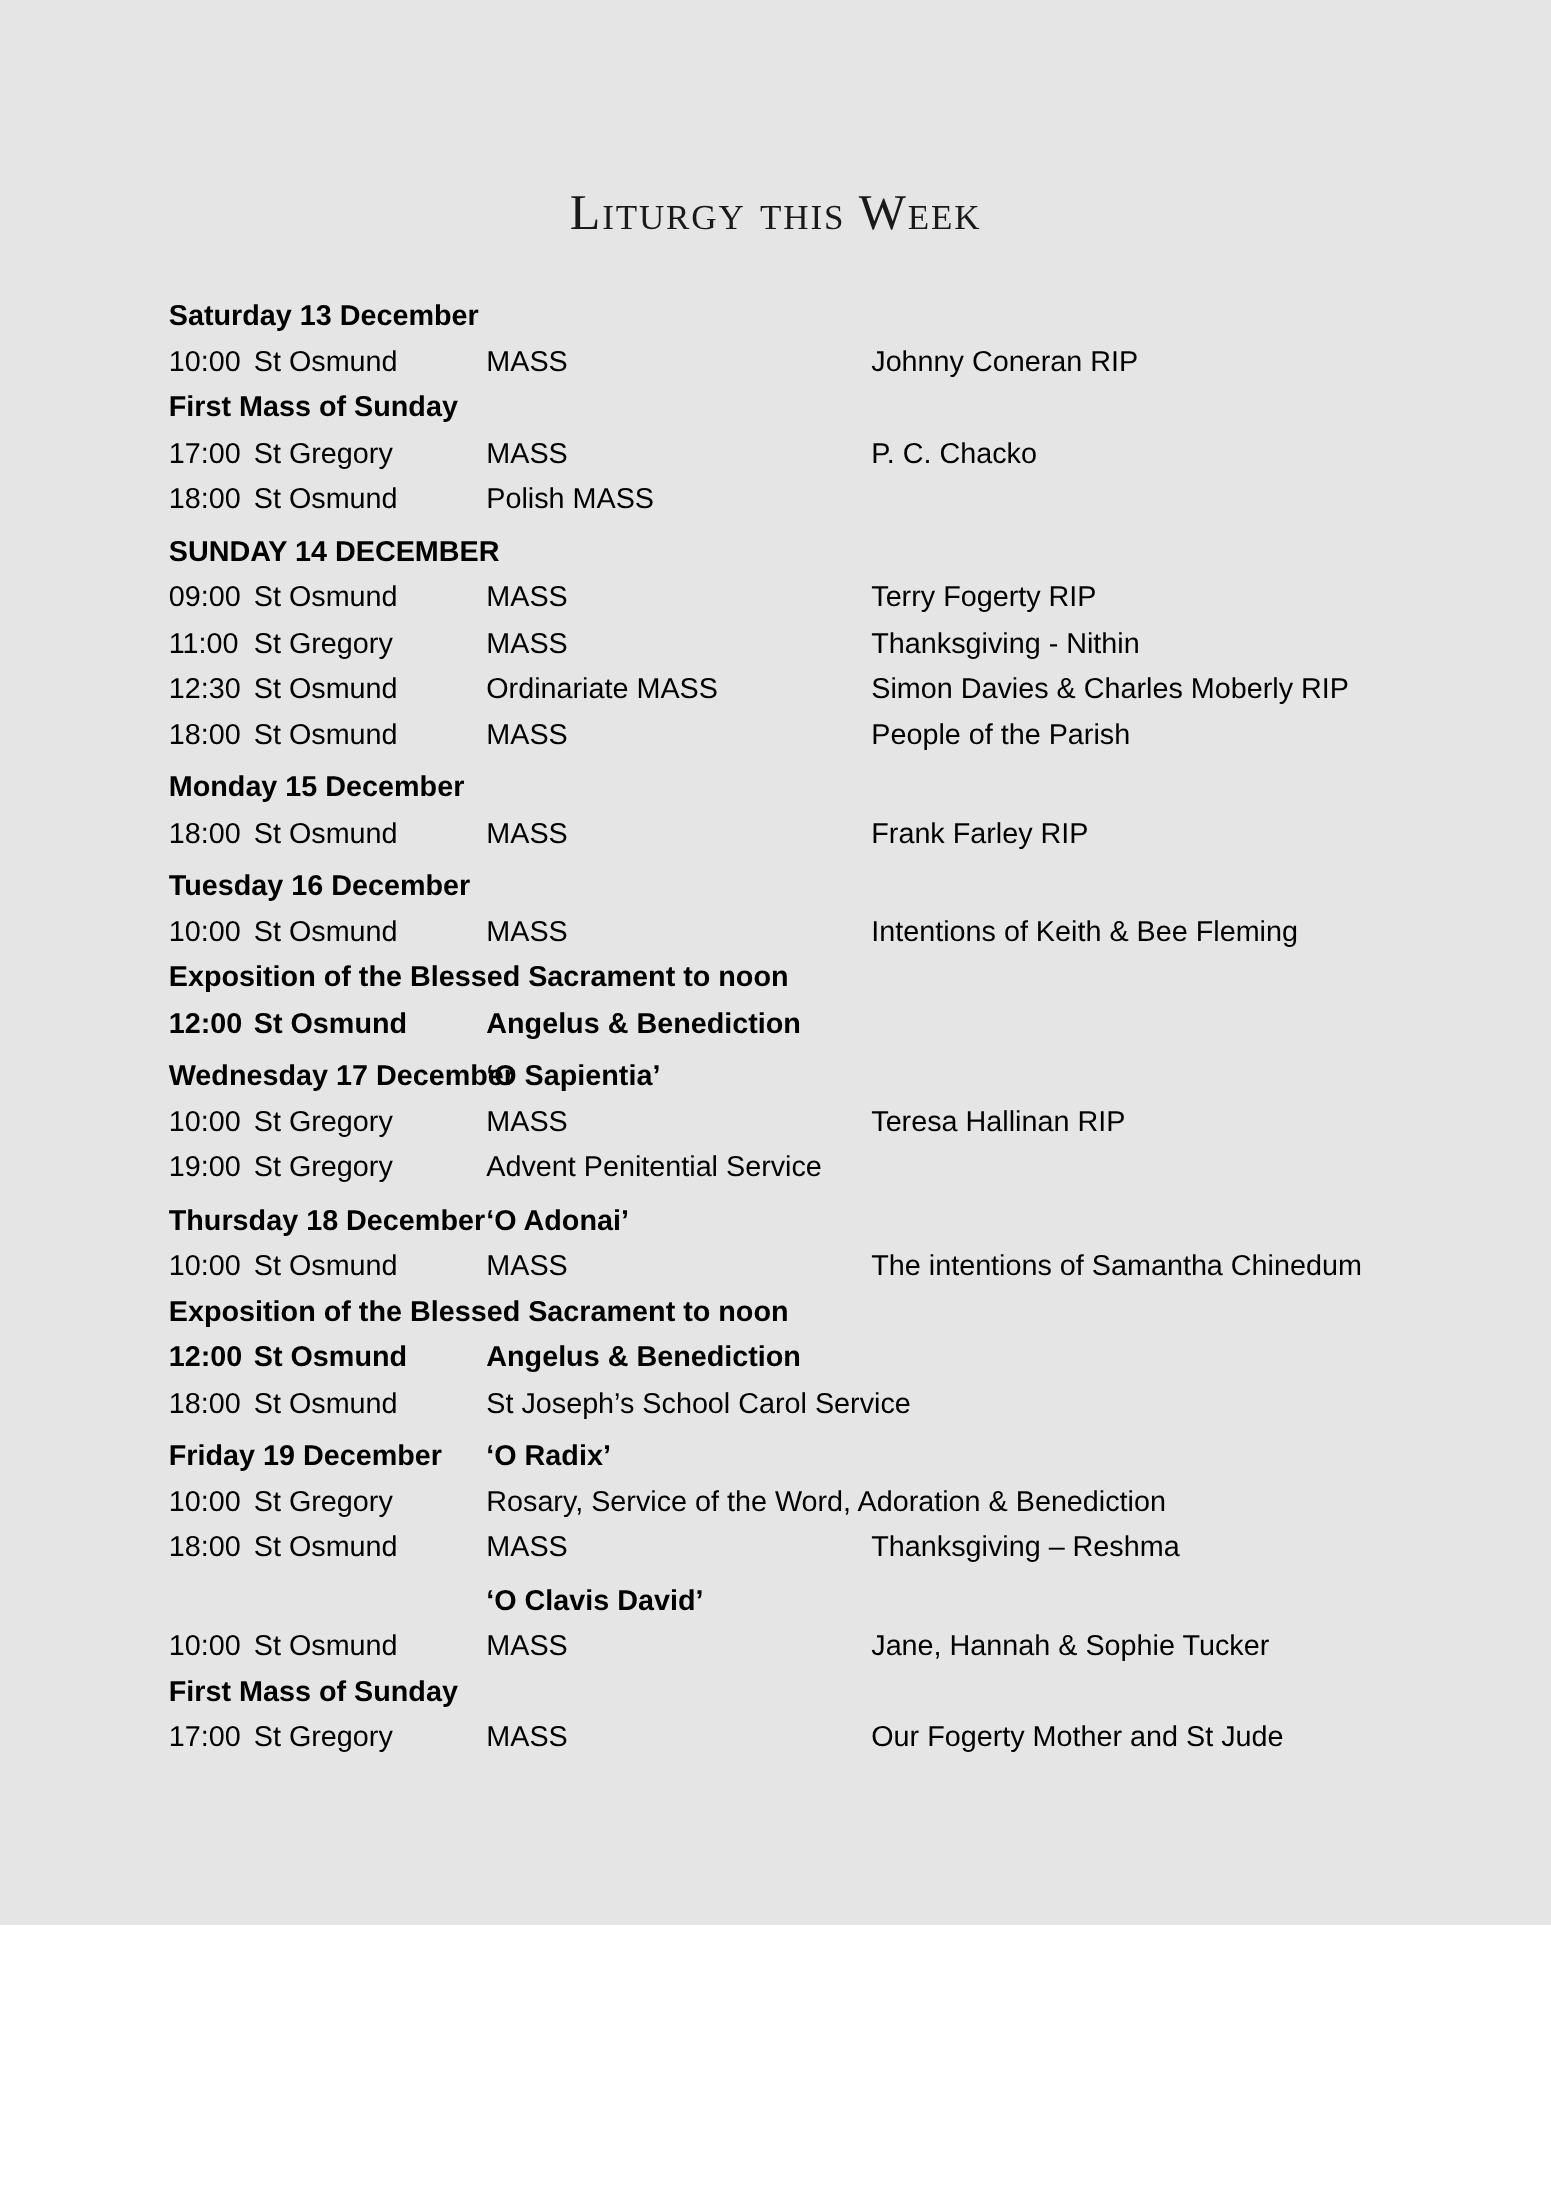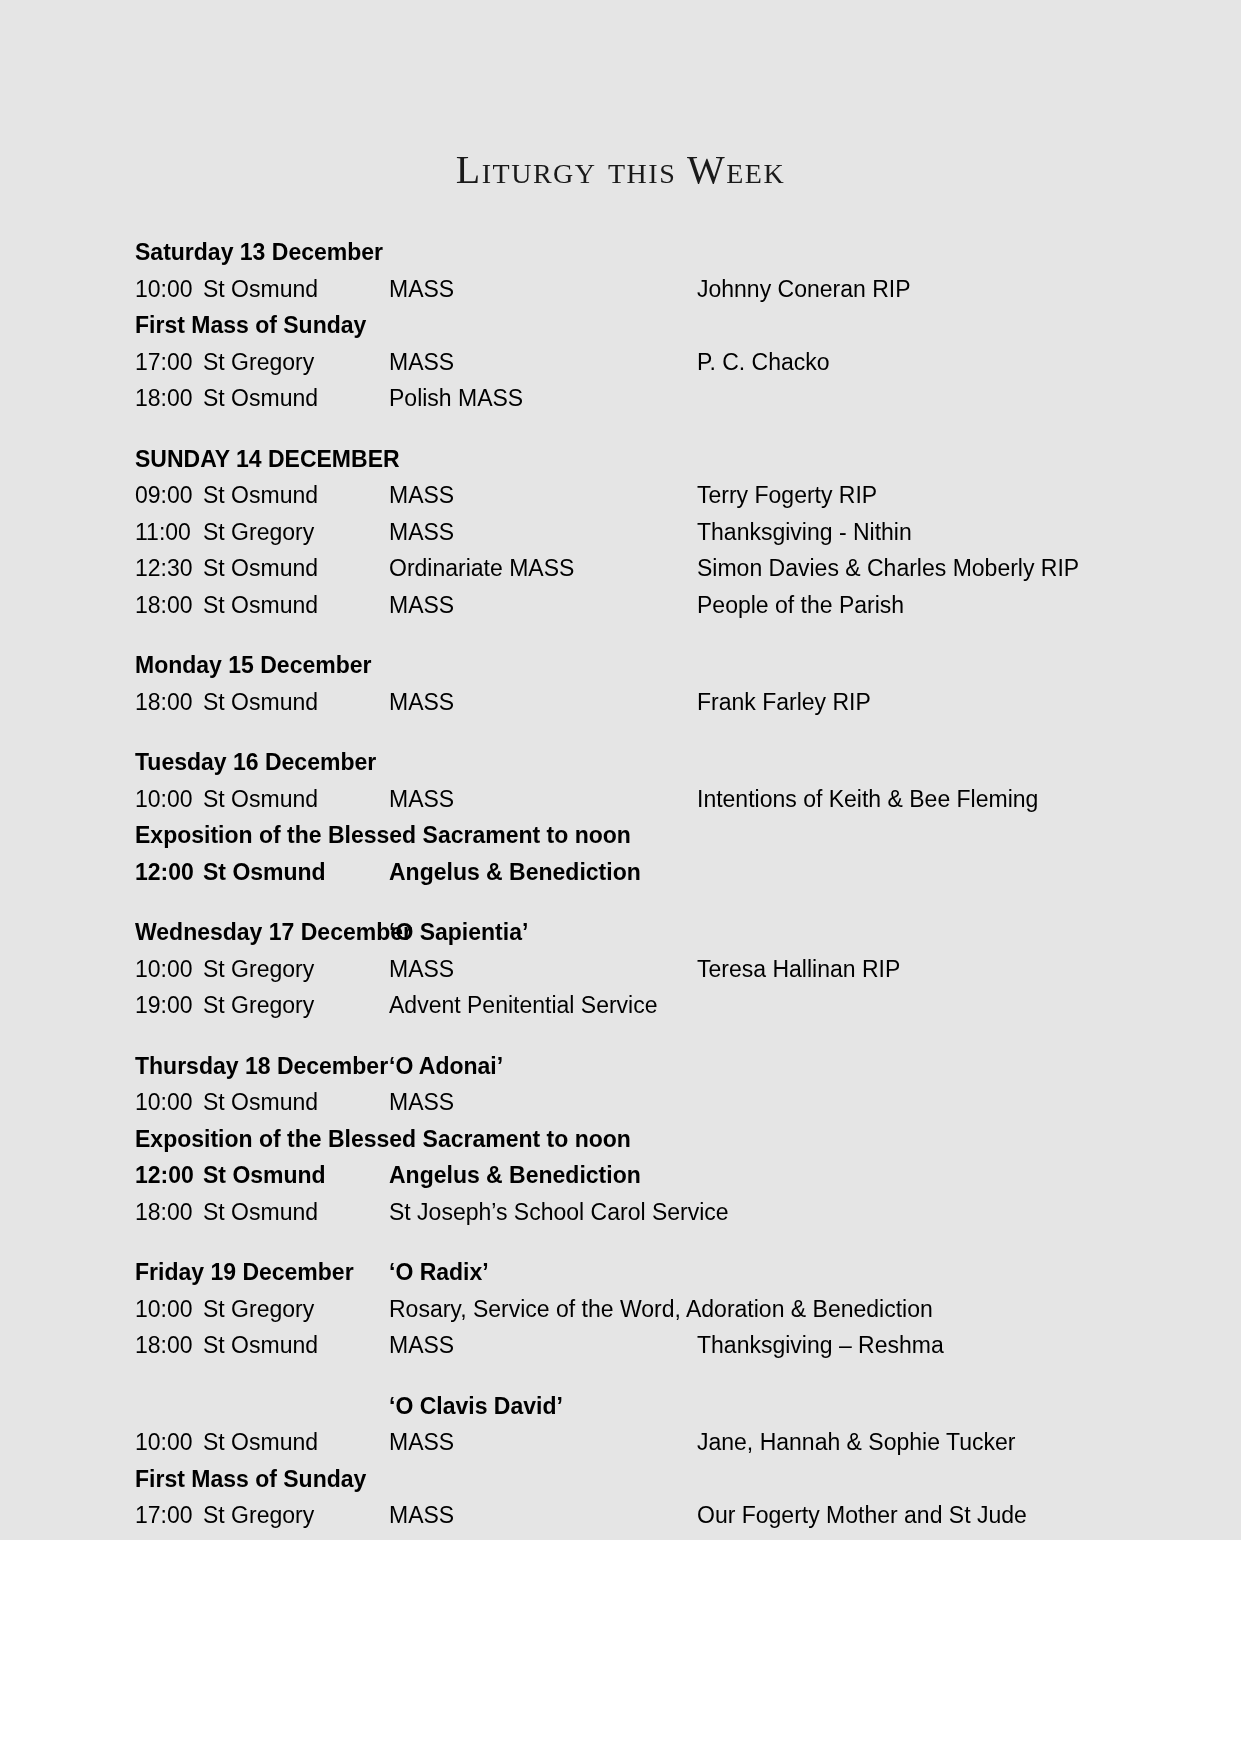--- a/index.html
+++ b/index.html
@@ -25,21 +25,21 @@
     line-height: 40px;
     letter-spacing: 1.5px;
     color: #1a1a1a;
   }
   .schedule {
     position: absolute;
     left: 135px;
     top: 234px;
     width: 1070px;
   }
-  .section { margin-top: 24px; }
+  .section { margin-top: 6px; }
   .section:first-child { margin-top: 0; text-decoration: underline; }
   .line {
     position: relative;
     height: 36.5px;
     line-height: 36.5px;
     font-size: 23px;
     white-space: nowrap;
   }
   .col { position: absolute; top: 0; }
   .col.time   { left: 0; text-align: right; }
@@ -160,20 +160,21 @@
       </div>
       <div class="section">
         <div class="line">
           <span class="day">Thursday 18 December</span>
           <span class="label">‘O Adonai’</span>
         </div>
         <div class="line">
           <span class="col time">10:00</span>
           <span class="col church">St Osmund</span>
           <span class="col svc">MASS</span>
+          <span class="col intent">The intentions of Samantha Chinedum</span>
         </div>
         <div class="line">
           <span class="note">Exposition of the Blessed Sacrament to noon</span>
         </div>
         <div class="line bold-row">
           <span class="col time">12:00</span>
           <span class="col church">St Osmund</span>
           <span class="col svc">Angelus &amp; Benediction</span>
         </div>
         <div class="line">

